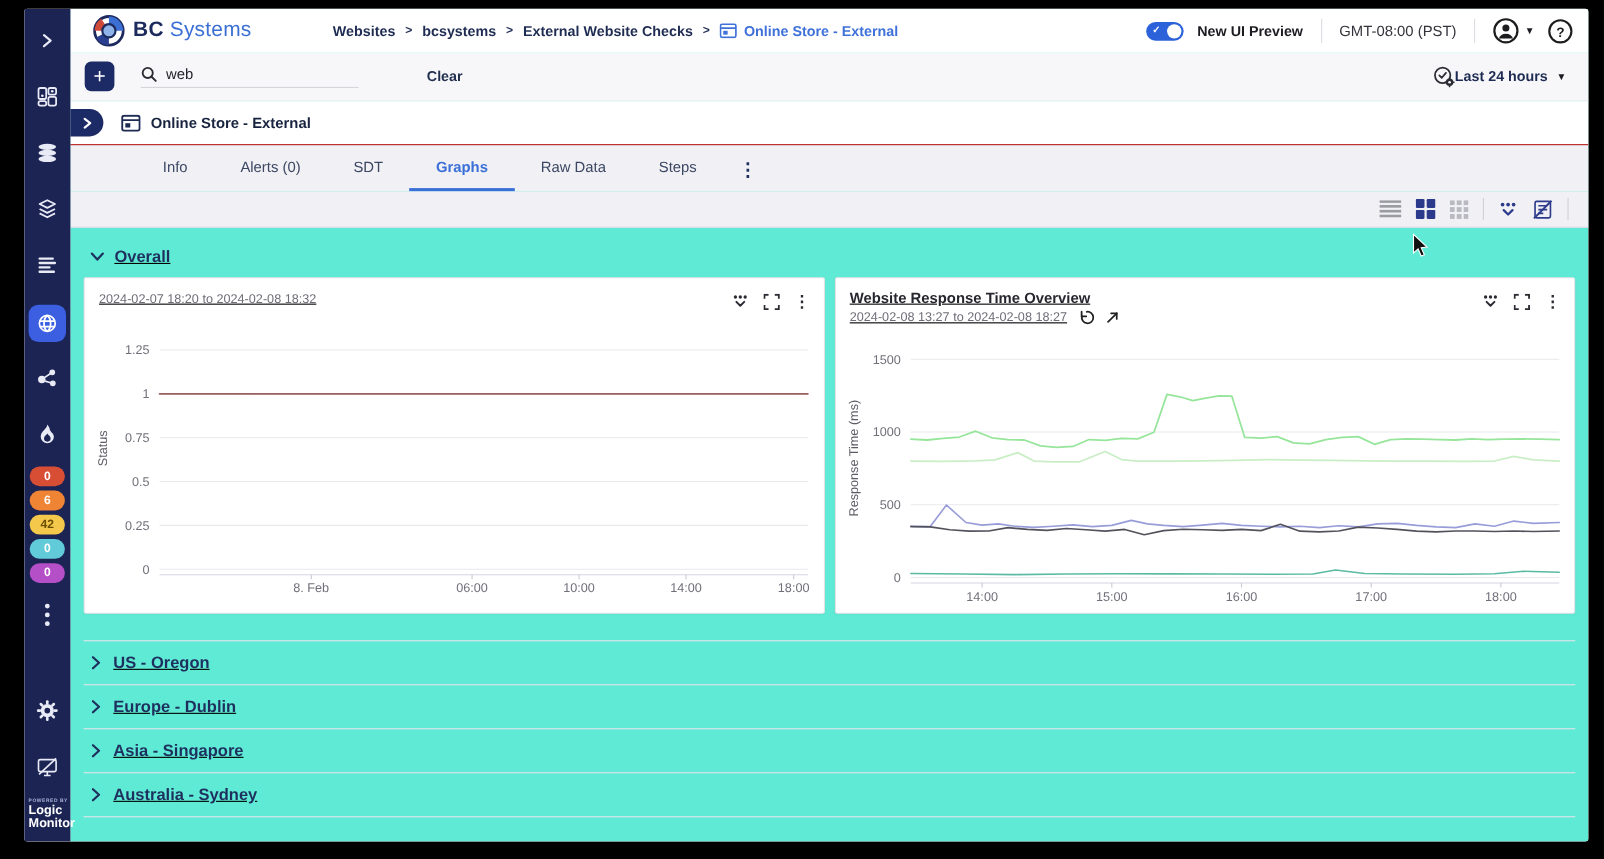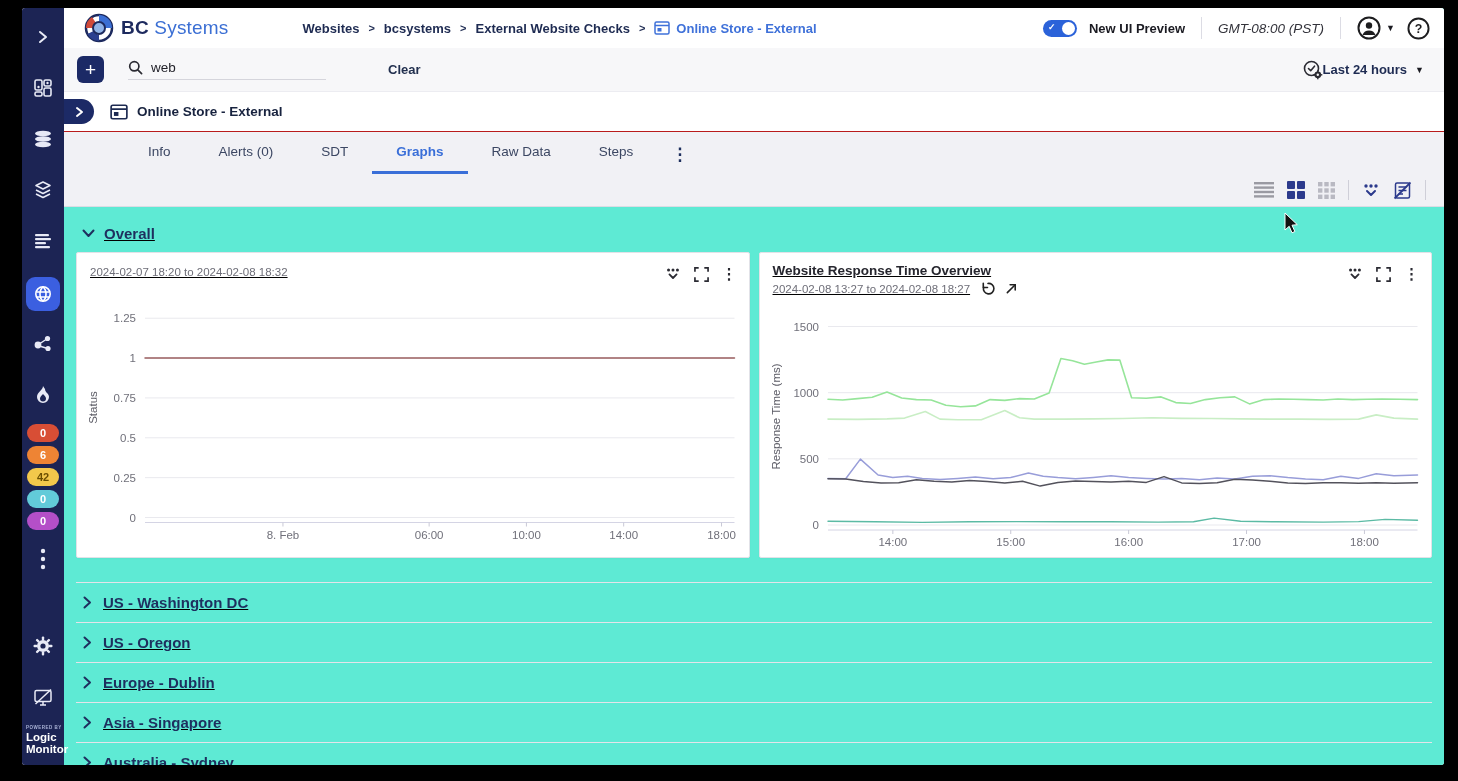--- a/index.html
+++ b/index.html
@@ -27,21 +27,21 @@
   .logo-txt span { color:#3b6fd4; }
   .crumbs { display:flex; align-items:center; gap:9px; margin-left:74px; font-size:13px; font-weight:bold; color:#1e2b52; }
   .crumb-sep { color:#1e2b52; font-size:11px; font-weight:bold; }
   .crumb.active { color:#3f71d9; display:flex; align-items:center; gap:6px; }
   .hdr-right { margin-left:auto; display:flex; align-items:center; gap:12px; }
   .toggle { width:34px; height:17px; background:#2b62d9; border-radius:9px; position:relative; cursor:pointer; }
   .toggle .knob { position:absolute; right:2px; top:2px; width:13px; height:13px; border-radius:50%; background:#fff; }
   .toggle .chk { position:absolute; left:5px; top:2px; color:#fff; font-size:9px; font-weight:bold; }
   .tg-label { font-size:13px; font-weight:bold; color:#1b1b22; }
   .vdiv { width:1px; height:22px; background:#dcdce4; margin:0 4px; }
-  .tz { font-size:13.5px; color:#33333b;font-style:italic; }
+  .tz { font-size:13.5px; color:#33333b; }
   .caret { font-size:9px; color:#1b1b22; }
 
   .searchrow { height:44px; background:#f7f7f9; display:flex; align-items:center; padding:0 20px 0 13px; flex-shrink:0; border-bottom:1px solid #ececf1; }
   .addbtn { width:27px; height:27px; background:#1c2a66; border-radius:6px; color:#fff; font-size:19px; display:flex; align-items:center; justify-content:center; cursor:pointer; line-height:1; }
   .searchbox { display:flex; align-items:center; gap:8px; margin-left:24px; width:198px; border-bottom:1px solid #d5d5dc; padding-bottom:4px; }
   .searchbox input { border:none; outline:none; background:transparent; font-size:13.5px; color:#22222a; width:150px; font-family:inherit; }
   .clear { margin-left:62px; font-size:13px; font-weight:bold; color:#22304f; cursor:pointer; }
   .search-right { margin-left:auto; display:flex; align-items:center; }
   .timerange { font-size:13px; font-weight:bold; color:#1e2b52; display:flex; align-items:center; gap:8px; cursor:pointer; }
 
@@ -453,26 +453,20 @@
               </svg>
             </div>
         </div>
       </div>
 
       <div class="rows">
         <div class="row-item">
           <svg width="9" height="13" viewBox="0 0 9 13">
               <path d="M1.5 1.5 L7 6.5 L1.5 11.5" fill="none" stroke="#1e2f5e" stroke-width="2" stroke-linecap="round" stroke-linejoin="round"></path>
             </svg>
-          <span>US - Washington DC</span>
-        </div>
-        <div class="row-item">
-          <svg width="9" height="13" viewBox="0 0 9 13">
-              <path d="M1.5 1.5 L7 6.5 L1.5 11.5" fill="none" stroke="#1e2f5e" stroke-width="2" stroke-linecap="round" stroke-linejoin="round"></path>
-            </svg>
           <span>US - Oregon</span>
         </div>
         <div class="row-item">
           <svg width="9" height="13" viewBox="0 0 9 13">
               <path d="M1.5 1.5 L7 6.5 L1.5 11.5" fill="none" stroke="#1e2f5e" stroke-width="2" stroke-linecap="round" stroke-linejoin="round"></path>
             </svg>
           <span>Europe - Dublin</span>
         </div>
         <div class="row-item">
           <svg width="9" height="13" viewBox="0 0 9 13">

